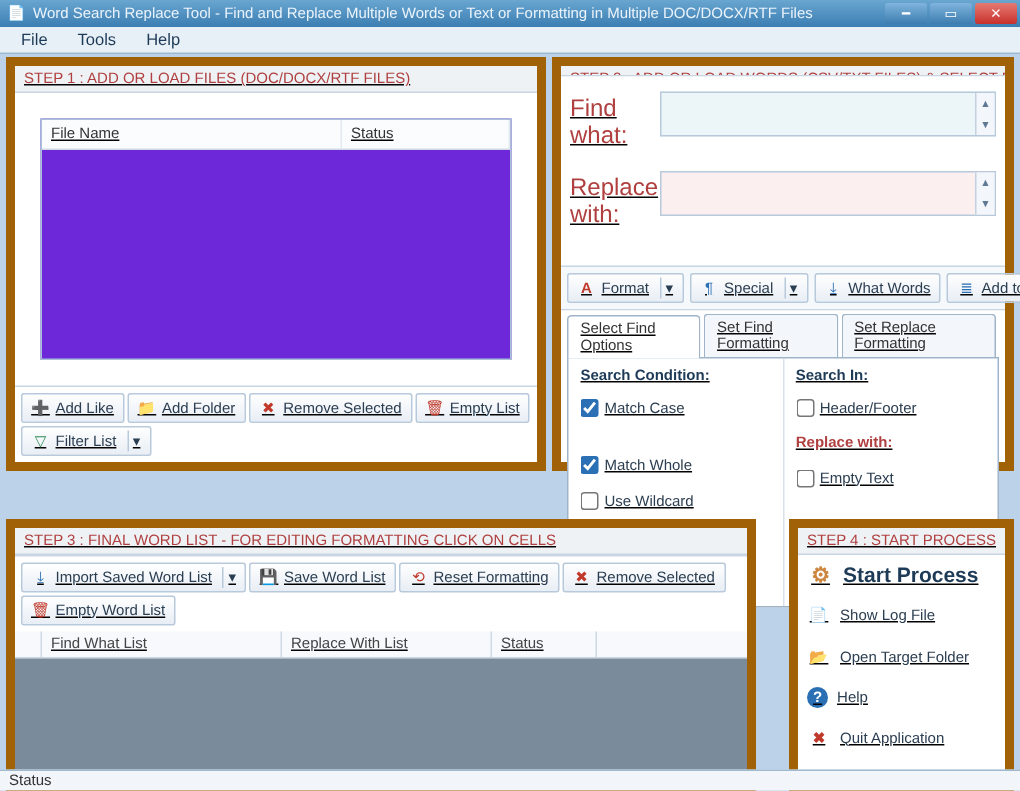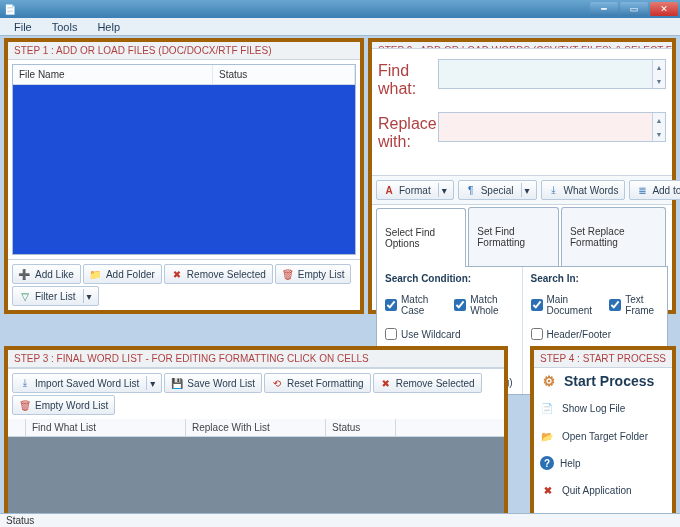--- a/index.html
+++ b/index.html
@@ -58,38 +58,39 @@
     padding: 2px 4px 0 4px;
   }
   .row2 {
     display: flex; gap: 22px;
     padding: 4px;
     margin-top: 28px;
   }
   
   .panel {
     background: #fff;
-    border: 4px solid #a16207;
+    border: 6px solid #a16207;
+    text-decoration: underline;
   }
   .panel-header {
     background: #eef2f5;
     color: #b04040;
     font-size: 10px;
     padding: 3px 6px;
     border-bottom: 1px solid #c9d6e2;
     white-space: nowrap;
     overflow: hidden;
   }
   
   .step1 { flex: 0 0 360px; display: flex; flex-direction: column; }
   .step1 .list {
     flex: 1;
-    margin: 4px;
+    margin: 17px;
     border: 1px solid #a9c0d6;
-    background: #1d4ed8;
+    background: #6d28d9;
   }
   .col-headers {
     display: flex;
     border-bottom: 1px solid #d0d9e3;
     font-size: 10px;
     color: #333;
     background: #fafcfe;
   }
   .col-headers .ch { padding: 4px 6px; border-right: 1px solid #e2e9f0; }
   .toolbar {
@@ -145,41 +146,41 @@
     background:#f6f9fc; border-top:1px solid #c9d6e2; border-bottom:1px solid #c9d6e2;
     padding:4px; display:flex; gap:4px;
   }
   
   .tabs {
     display:flex; gap:0px; padding: 2px 4px 0 4px;
     background:#fff;
   }
   .tab {
     border:1px solid #9fb4c9; border-bottom:none;
-    padding:18px 8px; font-size:10px; color:#333;
+    padding:3px 8px; font-size:10px; color:#333;
     background:#f3f7fb; margin-right:2px;
     border-radius:3px 3px 0 0;
   }
   .tab.active { background:#fff; font-weight:normal; position:relative; top:1px;}
   .options-grid {
     border:1px solid #9fb4c9;
     margin:0 4px 4px 4px;
     display:flex;
     font-size:10px;
     background:#fff;
   }
   .opt-col { flex:1; border-right:1px solid #d6e1eb;}
   .opt-col:last-child { border-right:none;}
   .opt-head {
     font-weight:bold; color:#1d3a57;
     padding:6px 8px 4px 8px;
   }
   .opt-row {
     padding:6px 8px;
-    display:flex; gap:14px;
+    display:flex; gap:26px;flex-direction:column;
   }
   .opt-row label { display:inline-flex; align-items:center; gap:4px; color:#2b3e51;}
   .redlabel { color:#b04040; font-weight:bold;}
   input[type=checkbox]{ width:12px; height:12px; margin:0; accent-color:#2b6fb5;}
   
   .step3 { flex:1; display:flex; flex-direction:column; min-width:0;}
   .wordlist-head {
     display:flex; background:#f7f9fc; font-size:10px; color:#444;
     border-bottom:1px solid #c9d6e2;
   }
@@ -217,20 +218,21 @@
     padding-left:6px;
     display:flex; align-items:center;
     color:#333;
   }
 </style>
 </head>
 <body>
 
 <div class="titlebar">
   <span class="icon-slot">📄</span>
+  <span class="title">Word Search Replace Tool  - Find and Replace Multiple Words or Text  or Formatting in Multiple DOC/DOCX/RTF Files</span>
   <span class="spacer"></span>
   <div class="win-btns">
     <div class="win-btn min">━</div>
     <div class="win-btn max">▭</div>
     <div class="win-btn close">✕</div>
   </div>
 </div>
 
 <div class="menubar">
   <div class="item">File</div>
@@ -353,30 +355,20 @@
             <div class="opt-row">
                 <label>
                   <input type="checkbox" style="">
                   <span>Find all word forms (Eng)</span>
                 </label>
               </div>
           </div>
           <div class="opt-col">
             <div class="opt-head">Search In:</div>
             <div class="opt-row">
-              <label>
-                  <input type="checkbox" checked="" style="">
-                  <span>Main Document</span>
-                </label>
-              <label>
-                  <input type="checkbox" checked="" style="">
-                  <span>Text Frame</span>
-                </label>
-            </div>
-            <div class="opt-row">
                 <label>
                   <input type="checkbox" style="">
                   <span>Header/Footer</span>
                 </label>
               </div>
             <div class="opt-row">
                 <span class="redlabel">Replace with:</span>
               </div>
             <div class="opt-row">
                 <label>

